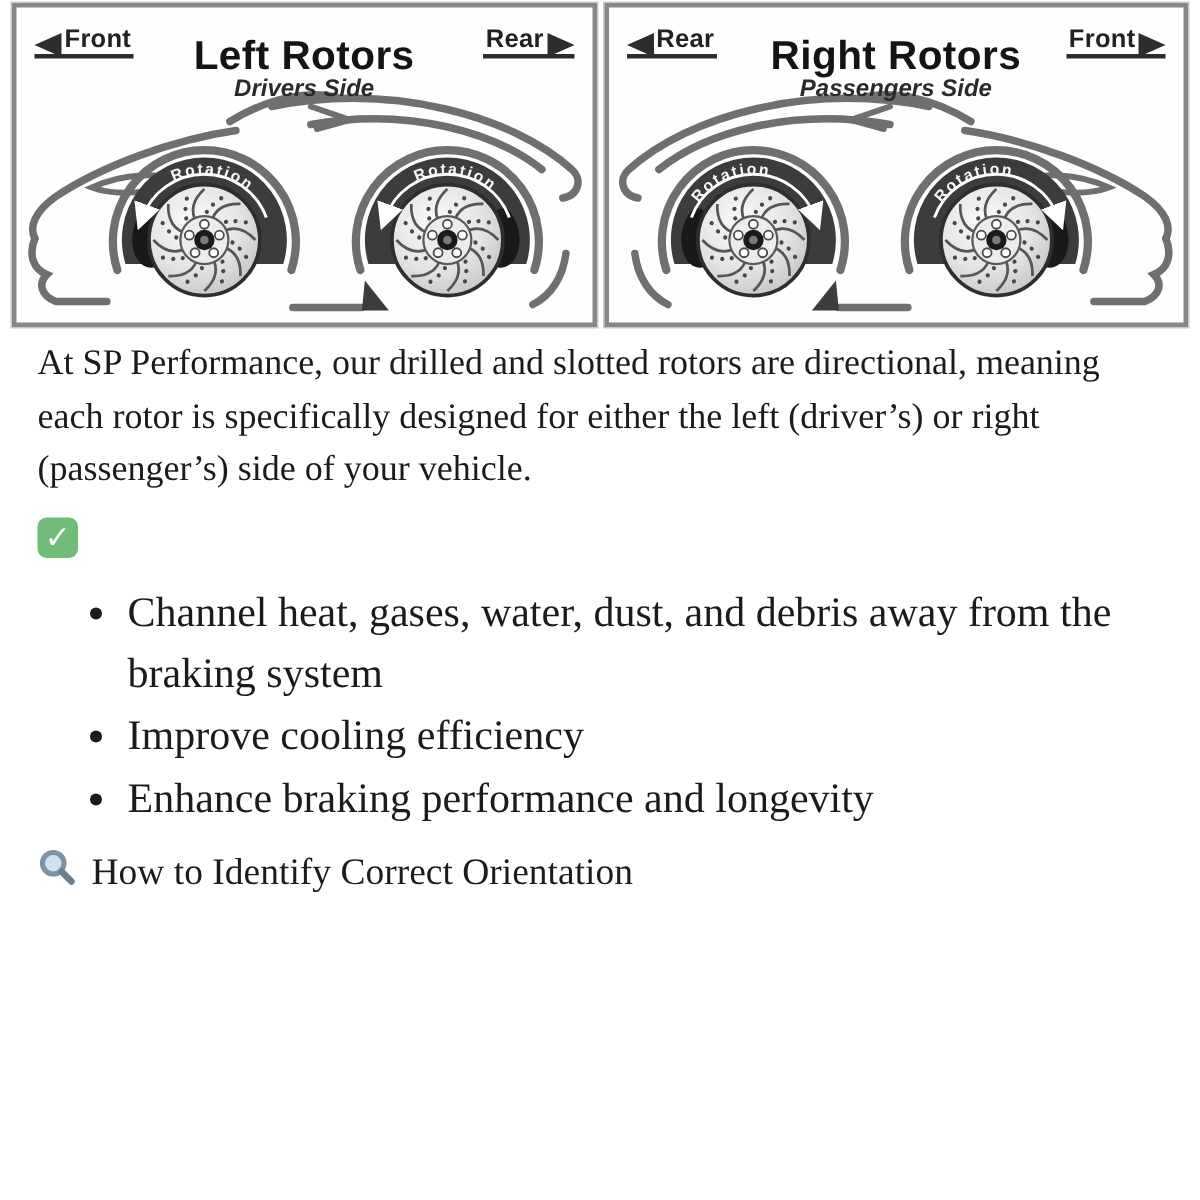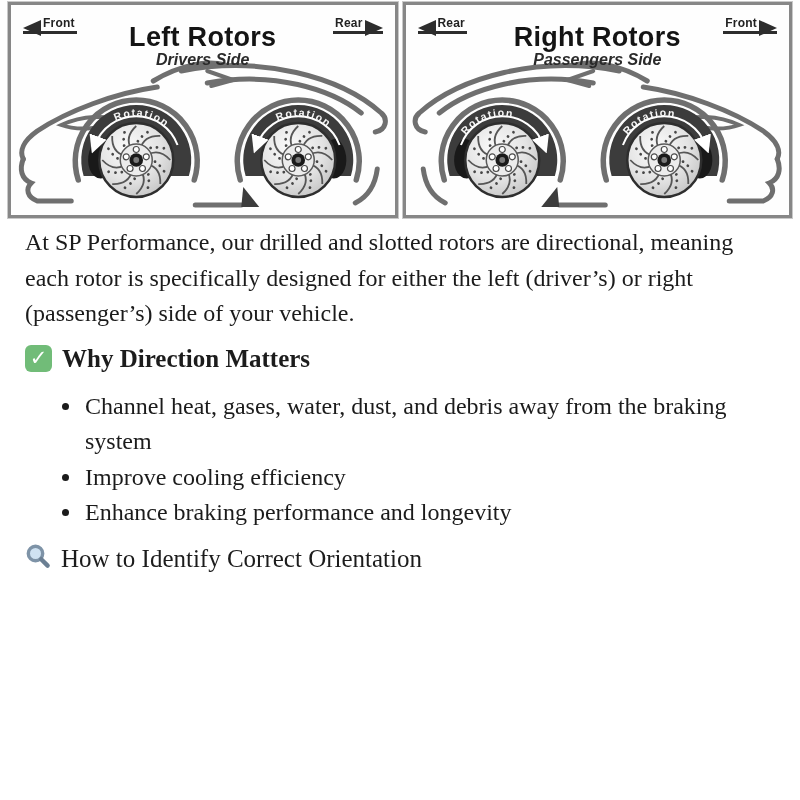--- a/index.html
+++ b/index.html
@@ -37,21 +37,21 @@
     top: 12px;
     display: flex;
     align-items: center;
     border-bottom: 3px solid #2d2d2d;
     padding-bottom: 1px;
   }
   .dir-left-pos  { left: 12px; }
   .dir-right-pos { right: 12px; }
   .dir-label {
     font-weight: bold;
-    font-size: 12px;
+    font-size: 17px;
     color: #222;
     letter-spacing: 0.2px;
     line-height: 1;
     padding: 0 2px 1px 2px;
   }
   .tri { width: 0; height: 0; border-top: 8px solid transparent; border-bottom: 8px solid transparent; margin-bottom: -8px; }
   .tri-left  { border-right: 18px solid #2d2d2d; }
   .tri-right { border-left: 18px solid #2d2d2d; }
   .panel-titles {
     position: absolute;
@@ -113,21 +113,21 @@
   }
   .mag-emoji { margin-right: 9px; flex: 0 0 auto; display: inline-block; }
   .lead {
     font-size: 24px;
     line-height: 1.48;
     margin-bottom: 9px;
   }
   ul.bullets {
     margin: 0 0 12px 0;
     padding-left: 58px;
-    font-size: 24px;
+    font-size: 28px;
     line-height: 1.48;
     list-style-type: disc;
   }
   ul.bullets li { padding-left: 2px; }
 </style>
 </head>
 <body>
 
 <div class="panels">
 
@@ -300,21 +300,20 @@
     </svg>
   </div>
 </div>
 
 <div class="content">
 
   <p class="intro">At SP Performance, our drilled and slotted rotors are directional, meaning each rotor is specifically designed for either the left (driver’s) or right (passenger’s) side of your vehicle.</p>
 
   <div class="sec-heading bold">
     <span class="check-emoji">✓</span>
-    <span>Why Direction Matters</span>
   </div>
 
 
   <ul class="bullets">
     <li>Channel heat, gases, water, dust, and debris away from the braking system</li>
     <li>Improve cooling efficiency</li>
     <li>Enhance braking performance and longevity</li>
   </ul>
 
   <div class="sec-heading normal">

